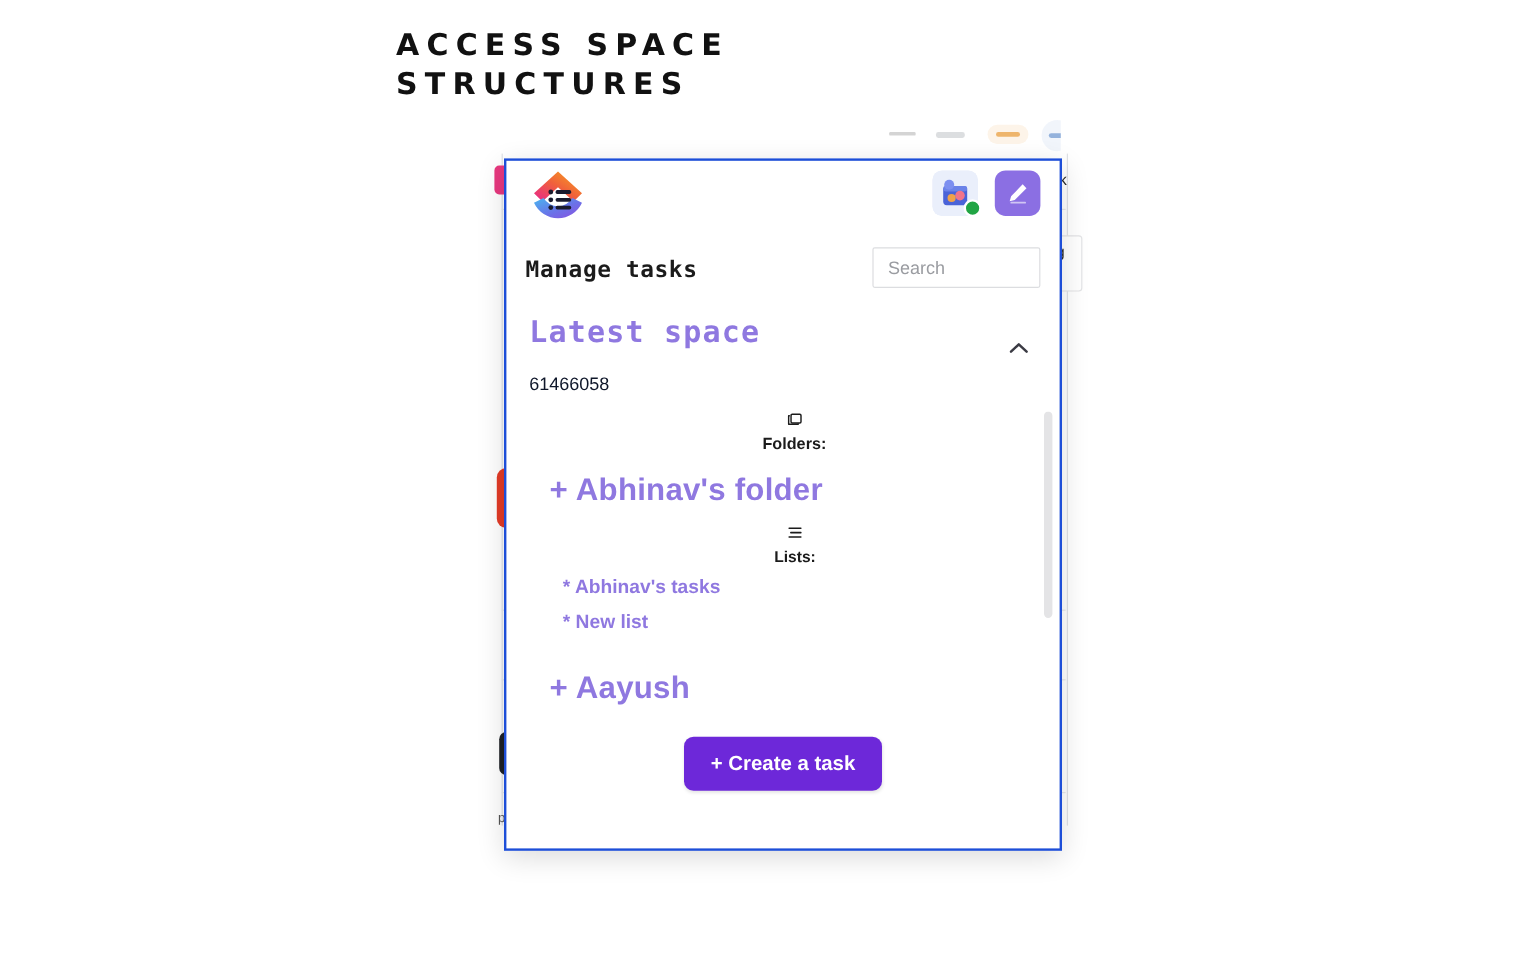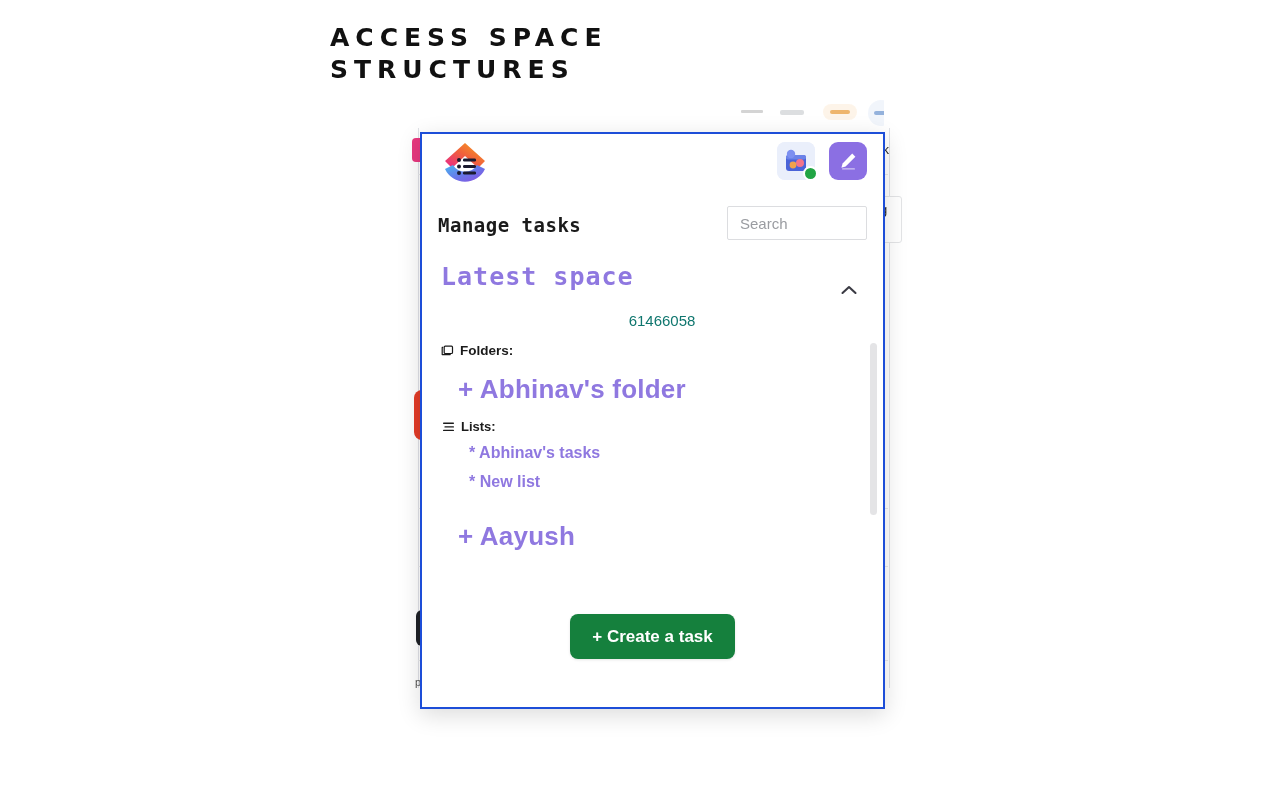--- a/index.html
+++ b/index.html
@@ -310,37 +310,37 @@
     padding: 0;
     cursor: pointer;
     display: flex;
     align-items: center;
     justify-content: center;
   }
 
   .space-id {
     padding: 0 0 0 19px;
     font-size: 15px;
-    color: #0f766e;
+    color: #0f172a;
     margin-top: 4px;
-    text-align: center;
   }
 
   
   .tree-scroll {
     position: relative;
     margin-top: 14px;
     height: 258px;
     overflow: hidden;
   }
 
   .tree-row {
     display: flex;
     align-items: center;
     gap: 6px;
+    flex-direction: column;
   }
 
   .lbl-folders {
     padding-left: 19px;
     font-size: 13.5px;
     font-weight: 700;
     color: #1b1b1b;
     margin-bottom: 16px;
   }
   .lbl-lists {
@@ -389,21 +389,21 @@
   
   .create-wrap {
     position: absolute;
     left: 0;
     right: 0;
     bottom: 48px;
     display: flex;
     justify-content: center;
   }
   .create-btn {
-    background: #15803d;
+    background: #6d28d9;
     color: #ffffff;
     border: none;
     border-radius: 8px;
     padding: 0 22px;
     height: 45px;
     font-size: 17px;
     font-weight: 700;
     font-family: "Liberation Sans", sans-serif;
     cursor: pointer;
     box-shadow: 0 1px 3px rgba(0,0,0,0.10);

